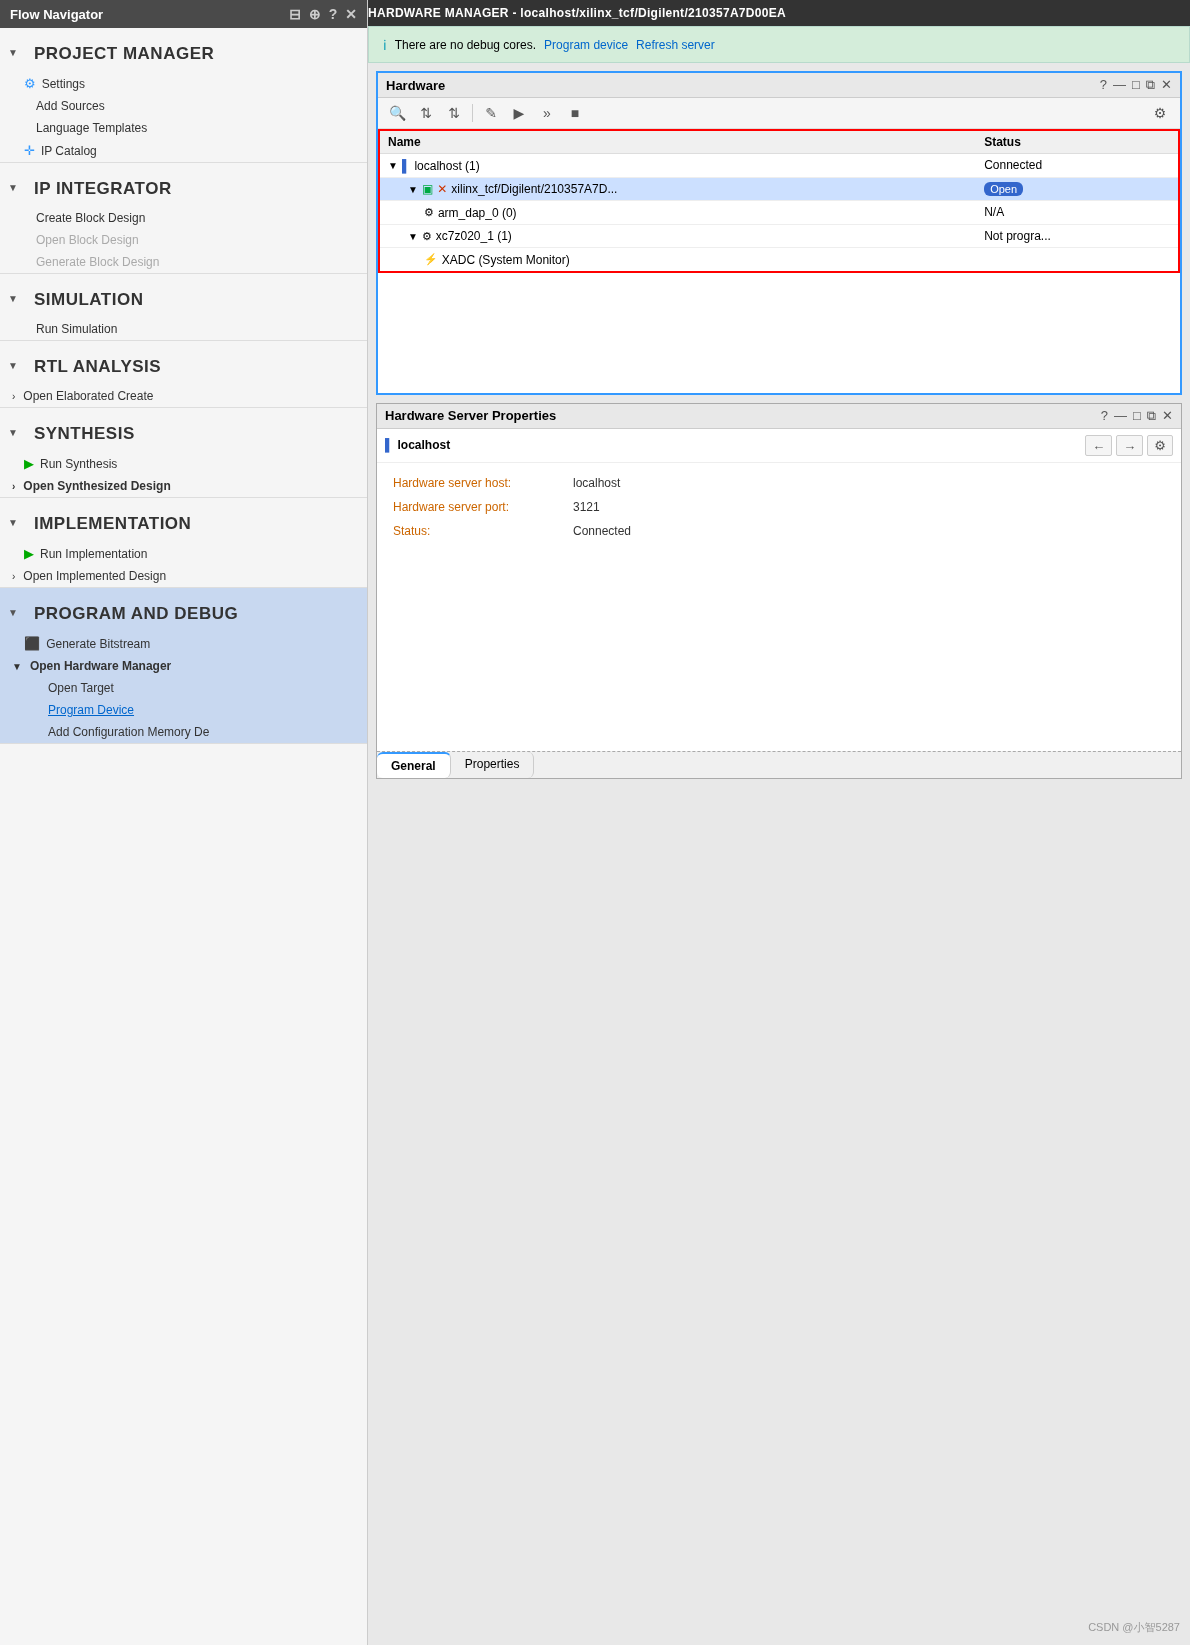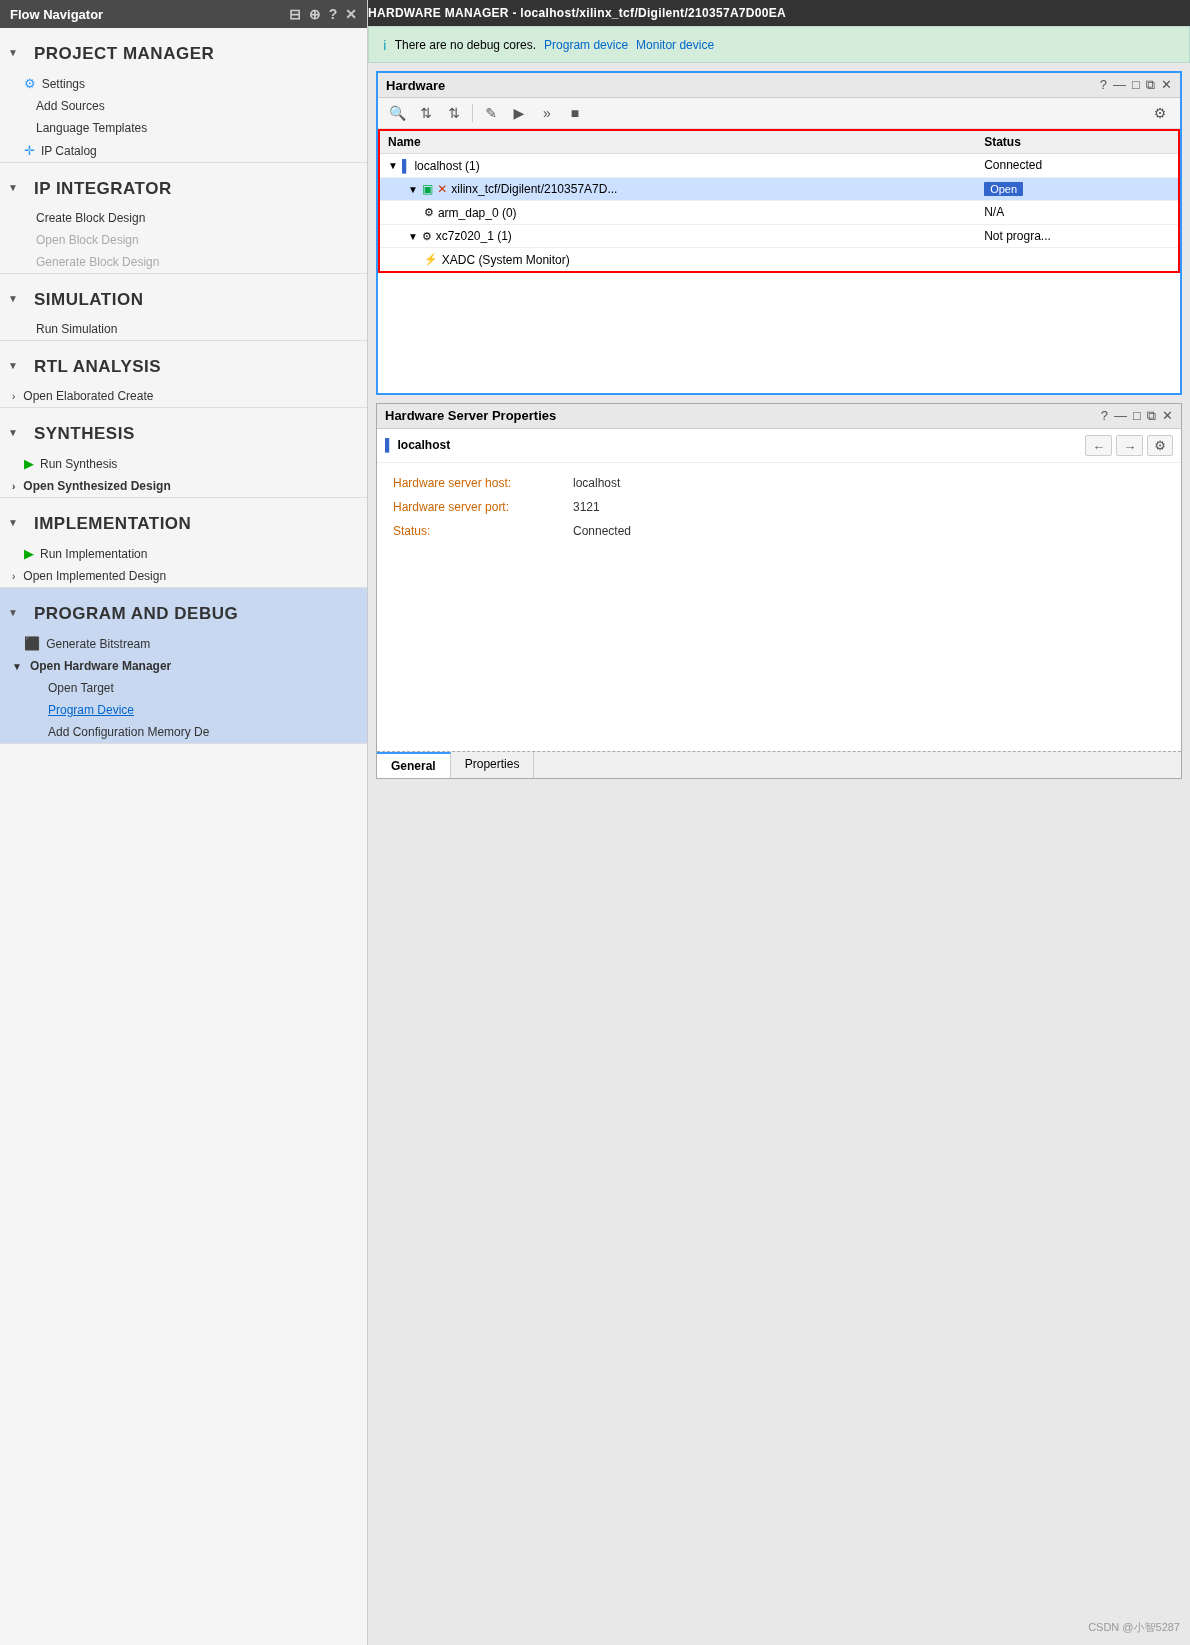--- a/index.html
+++ b/index.html
@@ -45,38 +45,38 @@
 
     .toolbar { display: flex; align-items: center; padding: 4px 8px; border-bottom: 1px solid #ddd; gap: 4px; background: #f5f5f5; }
     .toolbar-btn { width: 24px; height: 22px; border: 1px solid transparent; background: transparent; cursor: pointer; display: flex; align-items: center; justify-content: center; font-size: 14px; color: #555; border-radius: 2px; }
     .toolbar-sep { width: 1px; height: 18px; background: #ccc; margin: 0 2px; }
     .toolbar-gear { margin-left: auto; }
 
     .hw-table { width: 100%; border-collapse: collapse; }
     .hw-table th { background: #f0f0f0; padding: 4px 8px; text-align: left; font-size: 12px; font-weight: bold; border-bottom: 1px solid #ddd; }
     .hw-table td { padding: 4px 8px; font-size: 12px; border-bottom: 1px solid #eee; vertical-align: middle; }
     .hw-row-selected { background: #cce0ff; }
-    .status-open { background: #3366cc; color: white; padding: 1px 6px; border-radius: 1px; font-size: 11px; }
+    .status-open { background: #3366cc; color: white; padding: 1px 6px; border-radius: 6px; font-size: 11px; }
     .chip-icon { color: #00aa44; font-size: 12px; }
     .localhost-icon { color: #3366cc; font-size: 12px; }
 
     
     .panel2 { background: white; border: 1px solid #aaa; margin: 8px; margin-top: 0; padding: 0; }
     .panel2-title-bar { background: #e8e8e8; border-bottom: 1px solid #ccc; padding: 4px 8px; display: flex; align-items: center; justify-content: space-between; }
     .panel2-nav { display: flex; align-items: center; padding: 6px 8px; border-bottom: 1px solid #eee; gap: 6px; background: white; }
     .nav-btn { border: 1px solid #ccc; background: #f5f5f5; cursor: pointer; padding: 2px 6px; border-radius: 2px; font-size: 13px; color: #555; }
     .localhost-label { display: flex; align-items: center; gap: 4px; font-size: 12px; font-weight: bold; }
 
     .props-content { padding: 8px 16px; }
     .prop-row { display: flex; align-items: center; padding: 5px 0; font-size: 12px; }
     .prop-label { color: #cc6600; width: 180px; font-size: 12px; }
     .prop-value { color: #333; font-size: 12px; }
 
     .tabs-bar { border-top: 1px dashed #aaa; display: flex; background: #f0f0f0; padding: 0; }
-    .tab { padding: 5px 14px; font-size: 12px; cursor: pointer; border-right: 1px solid #ccc; }
+    .tab { padding: 5px 14px; font-size: 12px; cursor: pointer; border-right: 1px solid #ccc; border-radius: 6px; }
     .tab.active { background: white; font-weight: bold; border-top: 2px solid #3399ff; }
 
     .watermark { position: fixed; bottom: 10px; right: 10px; font-size: 11px; color: #999; }
 
     .red-border-box { border: 2px solid red; }
   </style>
 </head>
 <body>
 
 <div class="sidebar">
@@ -206,21 +206,21 @@
 <div class="content">
 
   <div class="header-bar">
     <span>HARDWARE MANAGER - localhost/xilinx_tcf/Digilent/210357A7D00EA</span>
   </div>
 
   <div class="info-banner">
     <span class="info-icon">ℹ</span>
     <span>There are no debug cores.</span>
     <a class="info-link">Program device</a>
-    <a class="info-link">Monitor device</a>
+    <a class="info-link">Refresh server</a>
   </div>
 
   <div class="panel">
     <div class="panel-title-bar">
       <span class="panel-title">Hardware</span>
       <div class="panel-controls">
         <span>?</span>
         <span>—</span>
         <span>□</span>
         <span>⧉</span>

